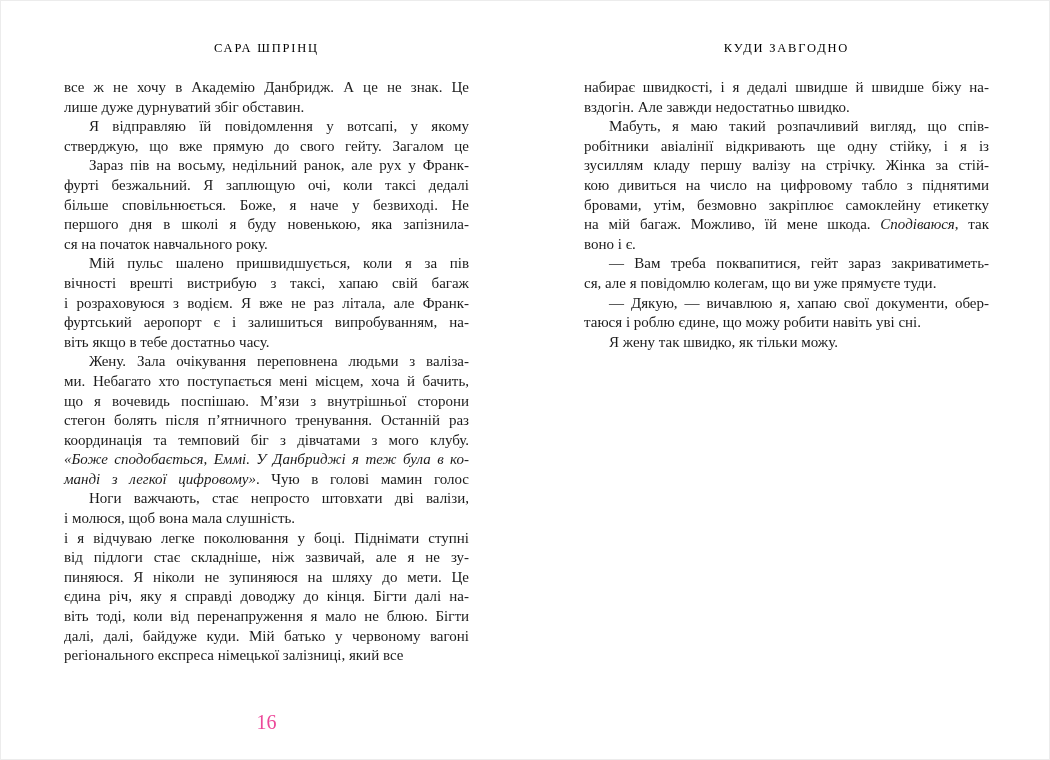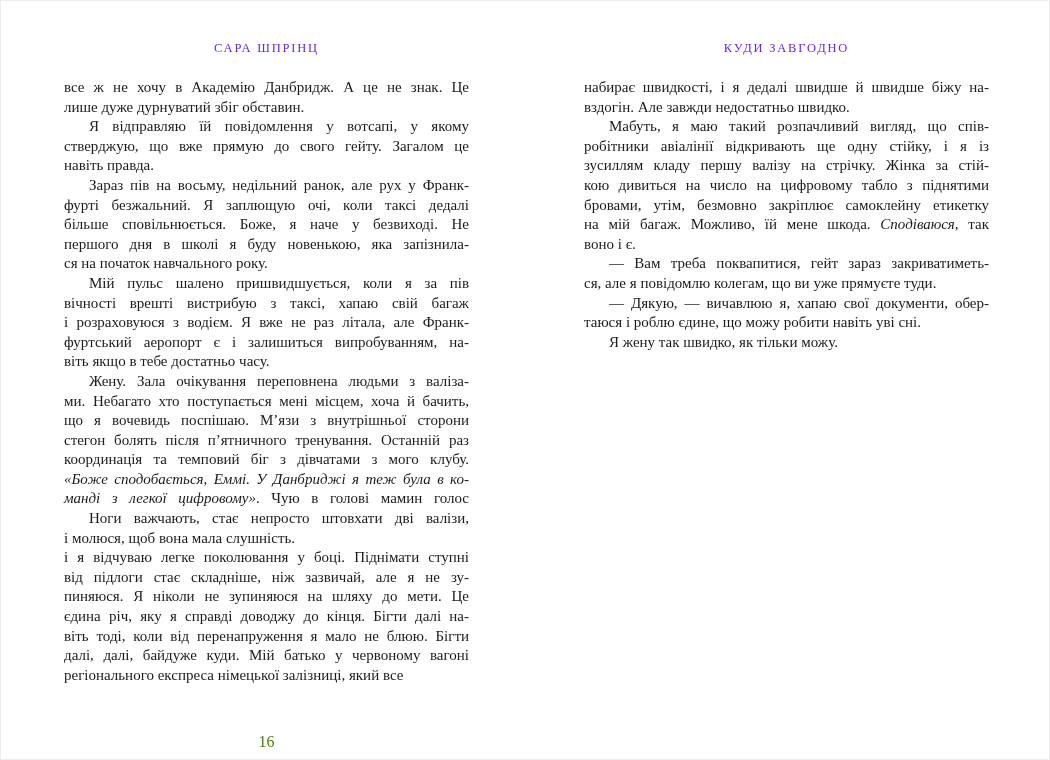--- a/index.html
+++ b/index.html
@@ -25,59 +25,58 @@
   .page-column.left  { left: 63px; }
   .page-column.right { left: 583px; }
 
   .running-header {
     text-align: center;
     font-size: 12.5px;
     letter-spacing: 1.8px;
     line-height: 14px;
     margin-bottom: 23px;
     white-space: nowrap;
-    color: #6d28d9;
+    color: #000000;
   }
 
   .text-column .line {
     font-size: 15px;
     line-height: 19.6px;
     text-align: justify;
     text-align-last: justify;
     white-space: normal;
   }
   .text-column .line.para-end {
     text-align-last: left;
   }
   .text-column .line.indent {
     text-indent: 25px;
   }
   .it { font-style: italic; }
 
   .page-number {
     position: absolute;
     left: 63px;
-    top: 732px;
+    top: 710px;
     width: 405px;
     text-align: center;
-    font-size: 16px;
-    color: #4d7c0f;
+    font-size: 20px;
+    color: #ec4899;
   }
 </style>
 </head>
 <body>
 
 <div class="page-column left">
   <div class="running-header">САРА ШПРІНЦ</div>
   <div class="text-column">
       <div class="line"><span>все ж не хочу в Академію Данбридж. А це не знак. Це</span></div>
       <div class="line para-end"><span>лише дуже дурнуватий збіг обставин.</span></div>
       <div class="line indent"><span>Я відправляю їй повідомлення у вотсапі, у якому</span></div>
       <div class="line"><span>стверджую, що вже прямую до свого гейту. Загалом це</span></div>
-      <div class="line para-end"><span>навіть правда.</span></div>
       <div class="line indent"><span>Зараз пів на восьму, недільний ранок, але рух у Франк-</span></div>
       <div class="line"><span>фурті безжальний. Я заплющую очі, коли таксі дедалі</span></div>
       <div class="line"><span>більше сповільнюється. Боже, я наче у безвиході. Не</span></div>
       <div class="line"><span>першого дня в школі я буду новенькою, яка запізнила-</span></div>
       <div class="line para-end"><span>ся на початок навчального року.</span></div>
       <div class="line indent"><span>Мій пульс шалено пришвидшується, коли я за пів</span></div>
       <div class="line"><span>вічності врешті вистрибую з таксі, хапаю свій багаж</span></div>
       <div class="line"><span>і розраховуюся з водієм. Я вже не раз літала, але Франк-</span></div>
       <div class="line"><span>фуртський аеропорт є і залишиться випробуванням, на-</span></div>
       <div class="line para-end"><span>віть якщо в тебе достатньо часу.</span></div>

